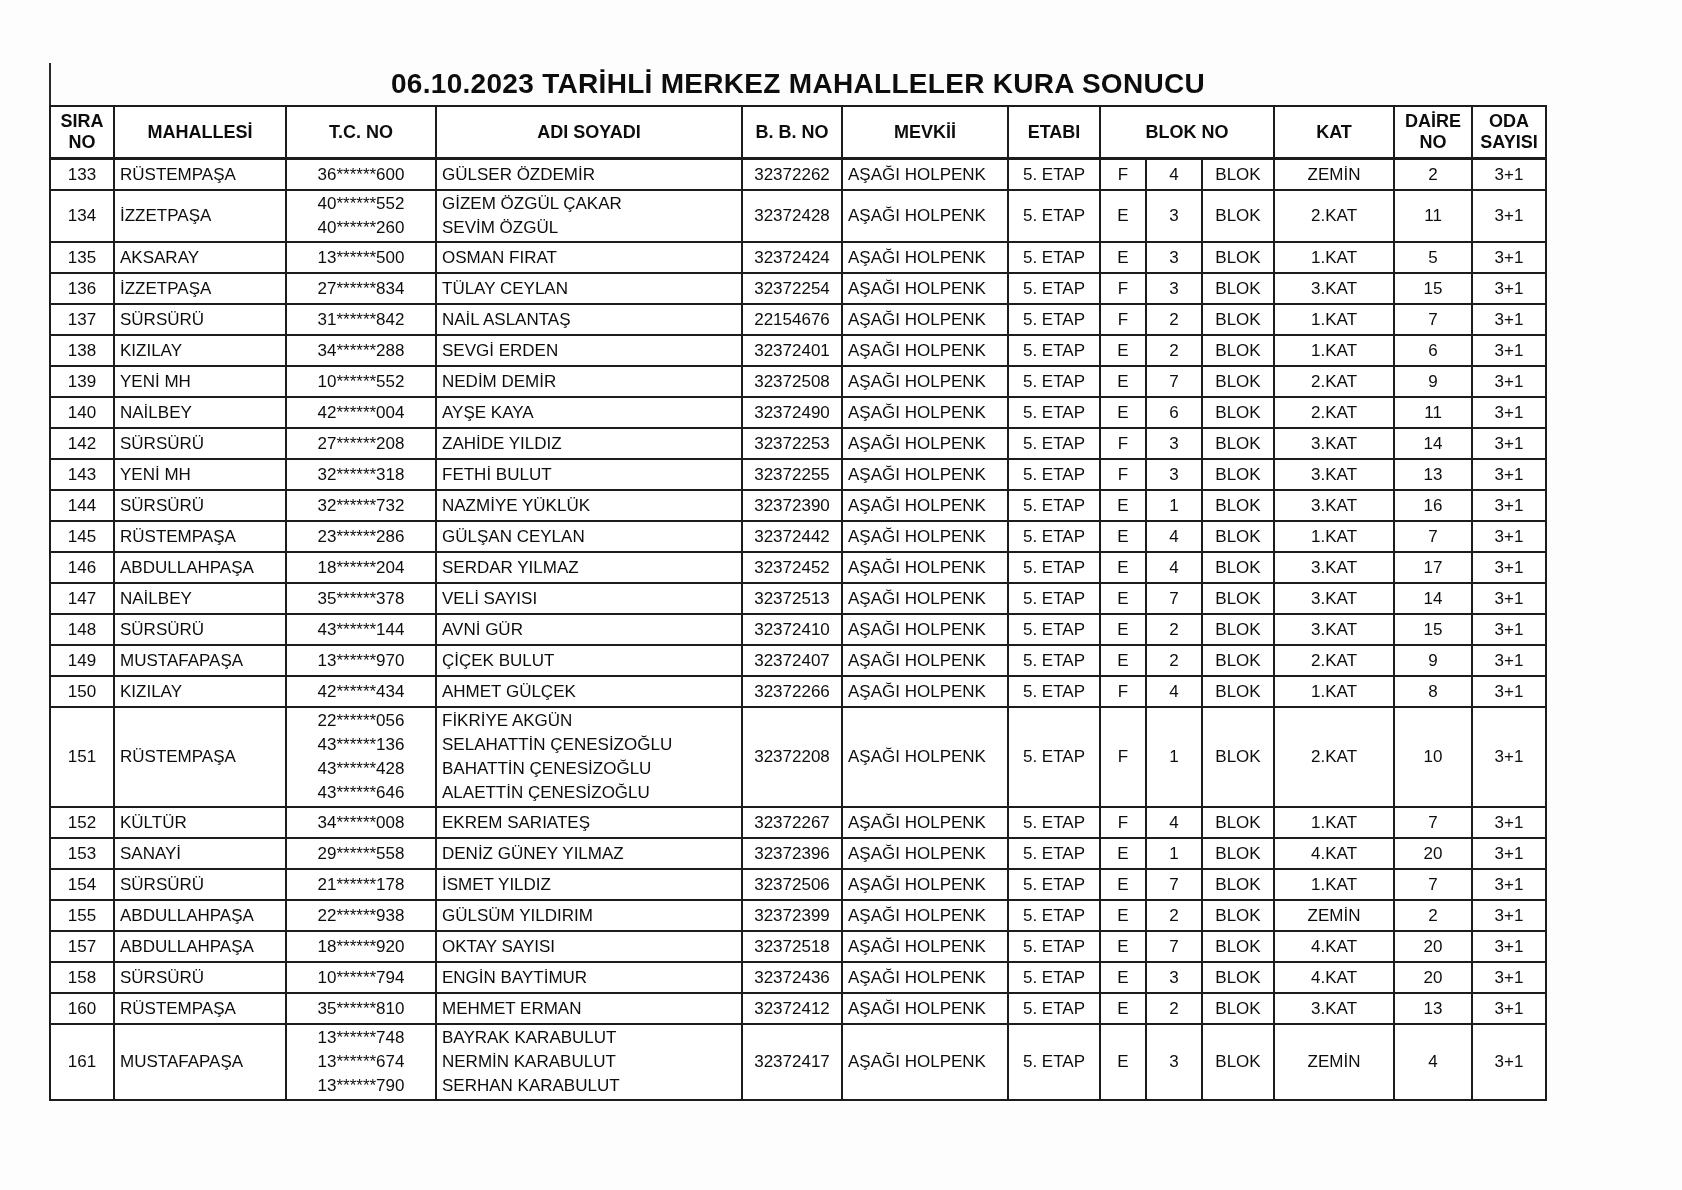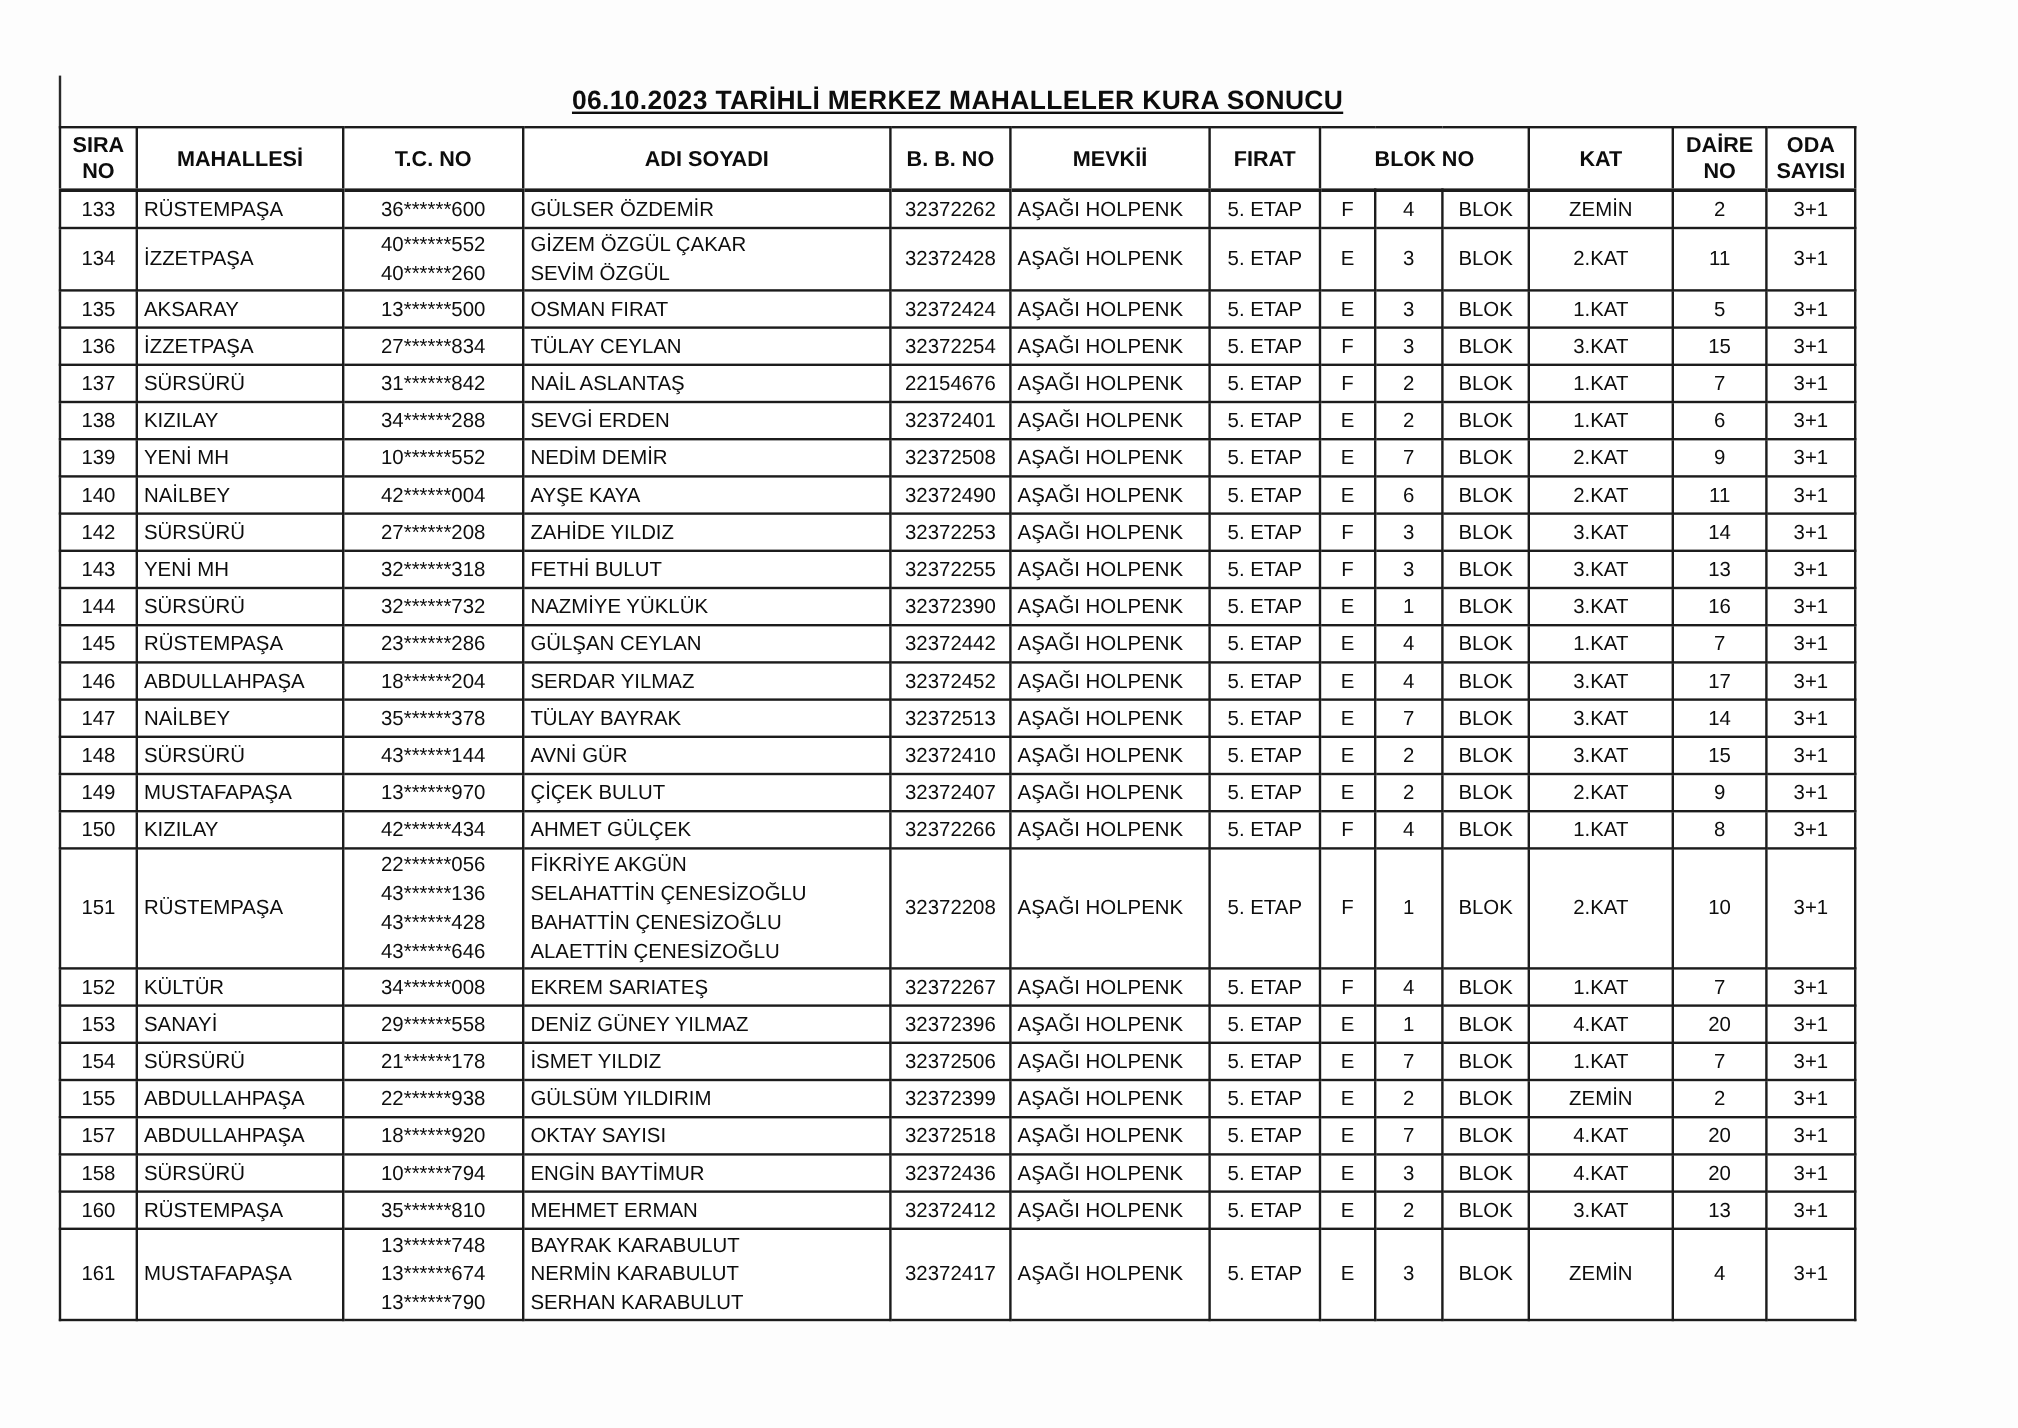--- a/index.html
+++ b/index.html
@@ -23,25 +23,24 @@
     width: 1496px;
   }
   #title-band {
     border-left: 2px solid #2a2a2a;
     height: 42px;
     display: flex;
     align-items: center;
     justify-content: center;
   }
   #doc-title {
-    font-size: 22px;
+    font-size: 28px;
     font-weight: bold;
     letter-spacing: 0.3px;
     white-space: nowrap;
-    text-decoration: underline;
   }
   table#result-table {
     border-collapse: collapse;
     table-layout: fixed;
     width: 1496px;
     background: #ffffff;
   }
   #result-table th, #result-table td {
     border: 2px solid #1c1c1c;
     overflow: hidden;
@@ -91,21 +90,21 @@
         <col style="width:74px">
       </colgroup>
       <thead>
         <tr>
           <th>SIRA NO</th>
           <th>MAHALLESİ</th>
           <th>T.C. NO</th>
           <th>ADI SOYADI</th>
           <th>B. B. NO</th>
           <th>MEVKİİ</th>
-          <th>FIRAT</th>
+          <th>ETABI</th>
           <th colspan="3">BLOK NO</th>
           <th>KAT</th>
           <th>DAİRE NO</th>
           <th>ODA SAYISI</th>
         </tr>
       </thead>
       <tbody>
           <tr>
             <td class="c-center">133</td>
             <td class="c-left">RÜSTEMPAŞA</td>
@@ -355,21 +354,21 @@
             <td class="c-center">17</td>
             <td class="c-center">3+1</td>
           </tr>
           <tr>
             <td class="c-center">147</td>
             <td class="c-left">NAİLBEY</td>
             <td class="c-center">
               <div>35******378</div>
             </td>
             <td class="c-left">
-              <div>TÜLAY BAYRAK</div>
+              <div>VELİ SAYISI</div>
             </td>
             <td class="c-center">32372513</td>
             <td class="c-left">AŞAĞI HOLPENK</td>
             <td class="c-center">5. ETAP</td>
             <td class="c-center">E</td>
             <td class="c-center">7</td>
             <td class="c-center">BLOK</td>
             <td class="c-center">3.KAT</td>
             <td class="c-center">14</td>
             <td class="c-center">3+1</td>

